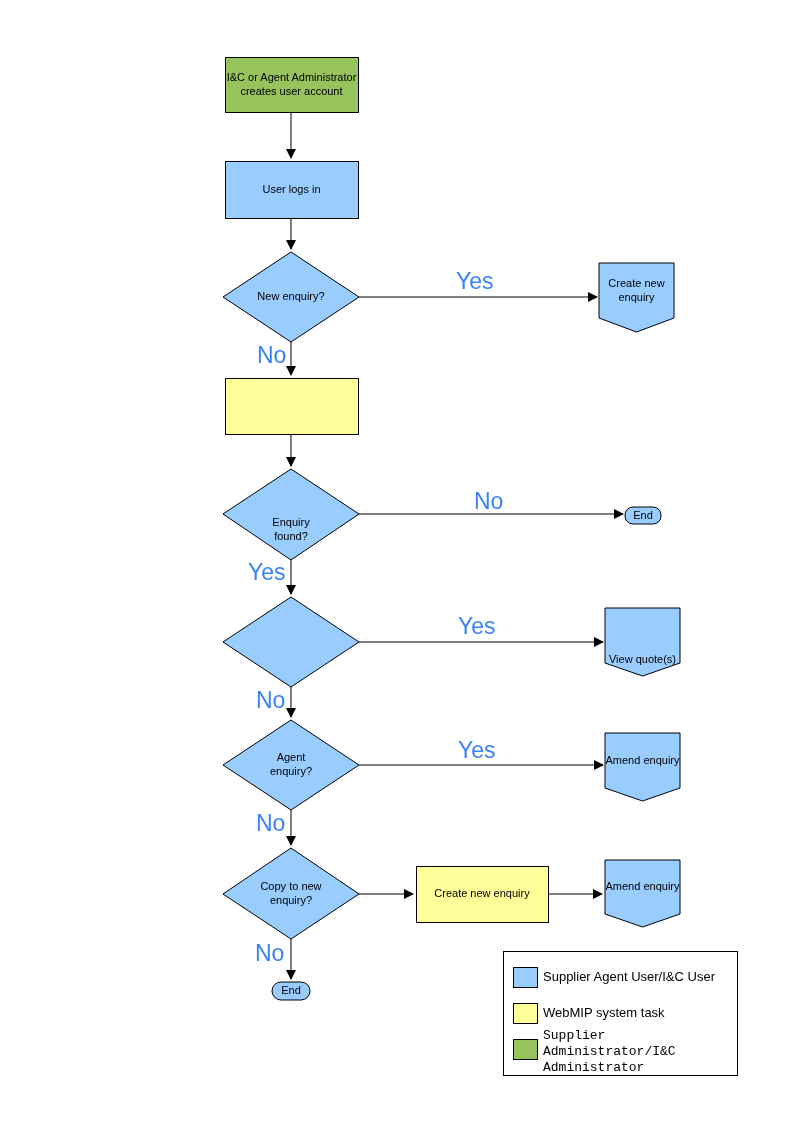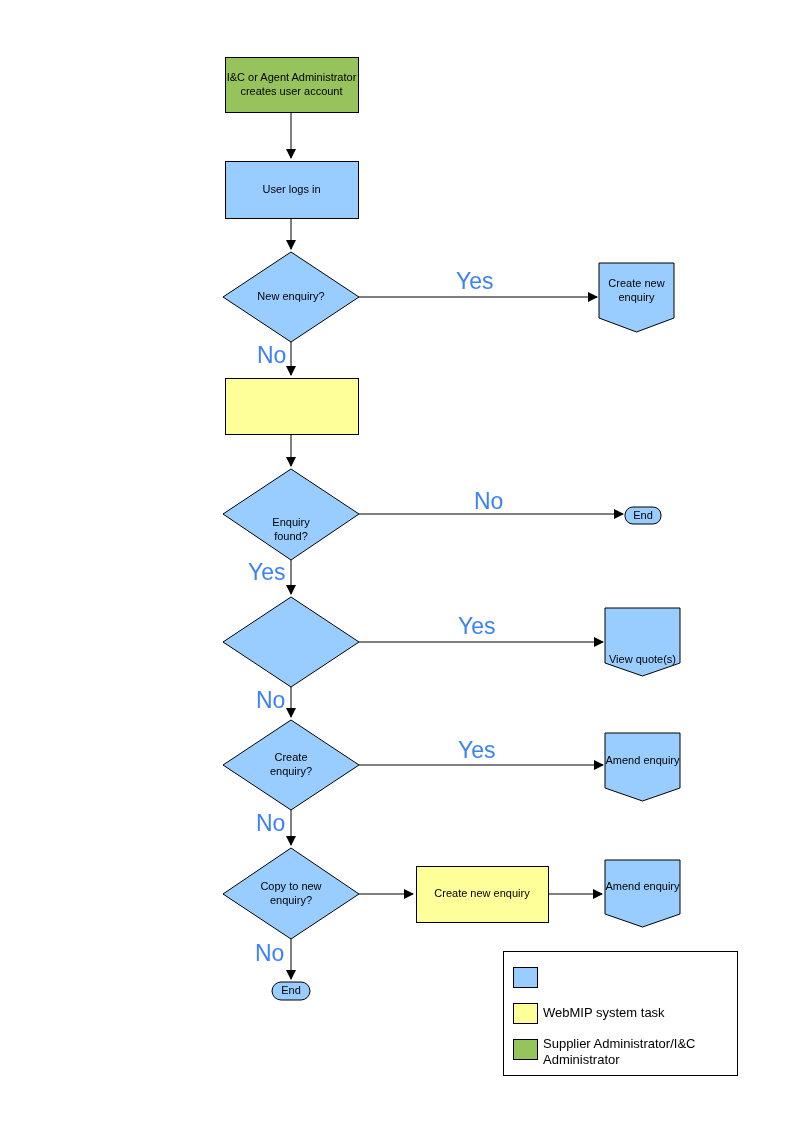--- a/index.html
+++ b/index.html
@@ -72,33 +72,34 @@
     <rect x="513" y="1039" width="24" height="20" stroke="#000" shape-rendering="crispEdges" fill="#97C35C"></rect>
   </svg>
 
   <div class="node-label" style="left:221px;top:57px;width:141px;height:55px;">I&amp;C or Agent Administrator creates user account</div>
   <div class="node-label" style="left:225px;top:161px;width:133px;height:57px;">User logs in</div>
   <div class="node-label" style="left:223px;top:252px;width:136px;height:90px;">New enquiry?</div>
   <div class="node-label" style="left:599px;top:263px;width:75px;height:55px;">Create new enquiry</div>
   <div class="node-label" style="left:256px;top:484px;width:70px;height:91px;">Enquiry found?</div>
   <div class="node-label" style="left:625px;top:507px;width:36px;height:17px;">End</div>
   <div class="node-label" style="left:605px;top:608px;width:75px;height:55px;margin-top:24px;">View quote(s)</div>
-  <div class="node-label" style="left:259px;top:720px;width:64px;height:90px;">Create enquiry?</div>
+  <div class="node-label" style="left:259px;top:720px;width:64px;height:90px;">Agent enquiry?</div>
   <div class="node-label" style="left:603px;top:733px;width:79px;height:55px;">Amend enquiry</div>
   <div class="node-label" style="left:249px;top:848px;width:84px;height:91px;">Copy to new enquiry?</div>
   <div class="node-label" style="left:416px;top:866px;width:132px;height:56px;">Create new enquiry</div>
   <div class="node-label" style="left:603px;top:860px;width:79px;height:54px;">Amend enquiry</div>
   <div class="node-label" style="left:272px;top:982px;width:38px;height:18px;">End</div>
 
   <div class="elabel" style="left:456px;top:270px;">Yes</div>
   <div class="elabel" style="left:257px;top:344px;">No</div>
   <div class="elabel" style="left:474px;top:490px;">No</div>
   <div class="elabel" style="left:248px;top:561px;">Yes</div>
   <div class="elabel" style="left:458px;top:615px;">Yes</div>
   <div class="elabel" style="left:256px;top:689px;">No</div>
   <div class="elabel" style="left:458px;top:739px;">Yes</div>
   <div class="elabel" style="left:256px;top:812px;">No</div>
   <div class="elabel" style="left:255px;top:942px;">No</div>
 
+  <div class="legend-label" style="left:543px;top:967px;width:190px;height:20px;">Supplier Agent User/I&amp;C User</div>
   <div class="legend-label" style="left:543px;top:1003px;width:190px;height:20px;">WebMIP system task</div>
-  <div class="legend-label" style="left:543px;top:1036px;width:190px;height:32px;">Supplier Administrator/I&amp;C Administrator</div>
+  <div class="legend-label" style="left:543px;top:1036px;width:190px;height:32px;font-family:Liberation Mono, monospace;">Supplier Administrator/I&amp;C Administrator</div>
 
 </div>
 
 </body></html>

